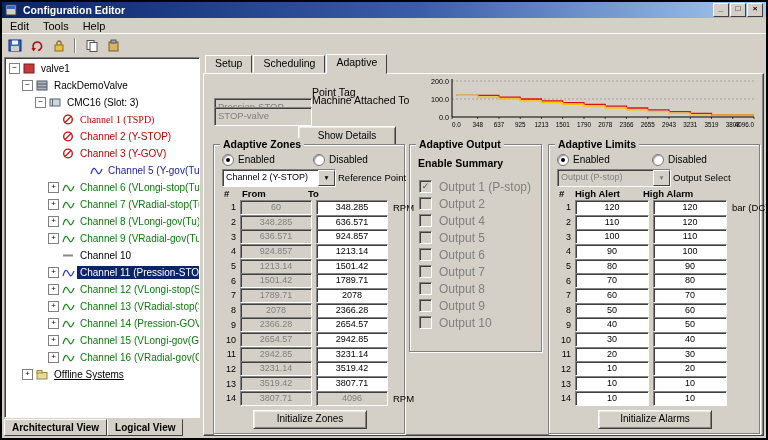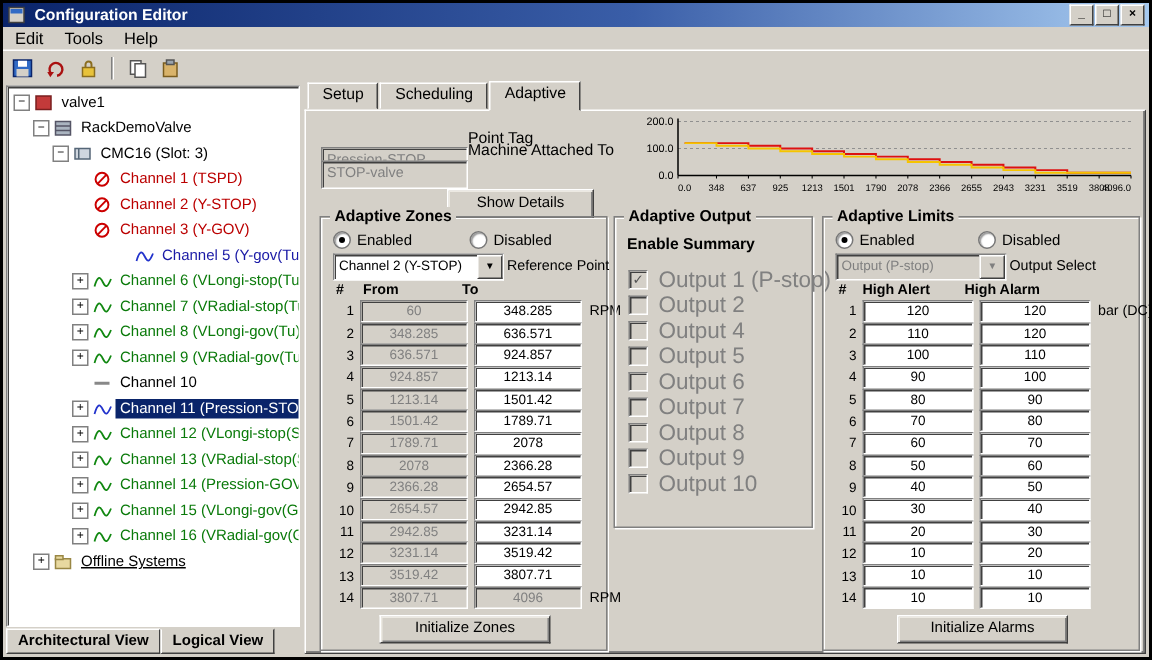--- a/index.html
+++ b/index.html
@@ -45,21 +45,21 @@
            border-color:#fff #404040 #404040 #fff;box-shadow:inset -1px -1px 0 #808080}
   
   .field{position:absolute;height:17px;background:#d4d0c8;border:1px solid;border-color:#808080 #fff #fff #808080;
          box-shadow:inset 1px 1px 0 #404040;font-size:9.5px;color:#808080;line-height:15px;padding:0 3px;
          overflow:hidden;white-space:nowrap}
   .flabel{position:absolute;font-size:10.5px;color:#000;white-space:nowrap}
   .btn{position:absolute;background:#d4d0c8;border:1px solid;border-color:#fff #404040 #404040 #fff;
        box-shadow:inset 1px 1px 0 #ece9e2,inset -1px -1px 0 #808080;font-size:10px;text-align:center;color:#000}
   .group{position:absolute;border:1px solid #808080;box-shadow:inset 1px 1px 0 #fff,1px 1px 0 #fff}
   .gtitle{position:absolute;top:-7px;left:6px;background:#d4d0c8;padding:0 3px;font-size:10.5px;font-weight:bold;white-space:nowrap}
-  .radio{position:absolute;display:flex;align-items:center;gap:4px;font-size:10px;white-space:nowrap}
+  .radio{position:absolute;display:flex;gap:4px;font-size:10px;white-space:nowrap}
   .rdot{width:10px;height:10px;border-radius:50%;background:#fff;border:1px solid #777;
         box-shadow:inset 1px 1px 1px #9a9a9a;display:flex;align-items:center;justify-content:center;flex:0 0 auto}
   .rdot.sel::after{content:"";width:4px;height:4px;border-radius:50%;background:#000}
   .combo{position:absolute;height:16px;background:#fff;border:1px solid;border-color:#808080 #fff #fff #808080;
          box-shadow:inset 1px 1px 0 #404040;display:flex}
   .combo.dis{background:#d4d0c8}
   .combo.dis .combo-val{color:#808080}
   .combo-val{flex:1;font-size:9px;line-height:14px;padding:0 3px;white-space:nowrap;overflow:hidden}
   .combo-btn{width:15px;flex:0 0 auto;background:#d4d0c8;border:1px solid;border-color:#fff #404040 #404040 #fff;
              font-size:6.5px;line-height:13px;text-align:center;color:#000}
@@ -71,21 +71,21 @@
         box-shadow:inset 1px 1px 0 #404040;font-size:9px;line-height:12px;text-align:center;padding:0 5px;
         overflow:hidden;white-space:nowrap}
   .cell.dis{background:#d4d0c8;color:#808080}
   .gap{width:4px;flex:0 0 auto}
   .runit{font-size:9.5px;padding-left:5px;white-space:nowrap}
   .summary{position:absolute;font-size:10.5px;font-weight:bold}
   .chkrow{display:flex;align-items:center;height:17px;gap:7px}
   .chkbox{width:11px;height:11px;flex:0 0 auto;background:#d4d0c8;border:1px solid;
           border-color:#808080 #fff #fff #808080;box-shadow:inset 1px 1px 0 #404040;
           font-size:9px;line-height:10px;text-align:center;color:#555}
-  .chklabel{font-size:15px;color:#808080;white-space:nowrap}
+  .chklabel{font-size:12px;color:#808080;white-space:nowrap}
   .chart{position:absolute}
   svg text{font-family:"Liberation Sans",sans-serif}
 </style>
 </head>
 <body>
 
 <div class="win">
 
   <div class="titlebar">
     <span class="ticon">
@@ -178,21 +178,21 @@
             <span class="tlabel" style="color: rgb(0, 0, 0);">CMC16 (Slot: 3)</span>
           </div>
           <div class="trow" style="padding-left: 43px;">
             <span class="expsp"></span>
             <span class="ticon">
               <svg width="12" height="11">
                 <circle cx="6" cy="5.5" r="4.3" fill="none" stroke="#cc0000" stroke-width="1.3"></circle>
                 <line x1="3" y1="8.6" x2="9" y2="2.4" stroke="#cc0000" stroke-width="1.3"></line>
               </svg>
             </span>
-            <span class="tlabel" style="color: rgb(187, 0, 0);">Channel 1 (TSPD)</span>
+            <span class="tlabel" style="color: rgb(187, 0, 0); font-family: Liberation Serif, serif;">Channel 1 (TSPD)</span>
           </div>
           <div class="trow" style="padding-left: 43px;">
             <span class="expsp"></span>
             <span class="ticon">
               <svg width="12" height="11">
                 <circle cx="6" cy="5.5" r="4.3" fill="none" stroke="#cc0000" stroke-width="1.3"></circle>
                 <line x1="3" y1="8.6" x2="9" y2="2.4" stroke="#cc0000" stroke-width="1.3"></line>
               </svg>
             </span>
             <span class="tlabel" style="color: rgb(187, 0, 0);">Channel 2 (Y-STOP)</span>

